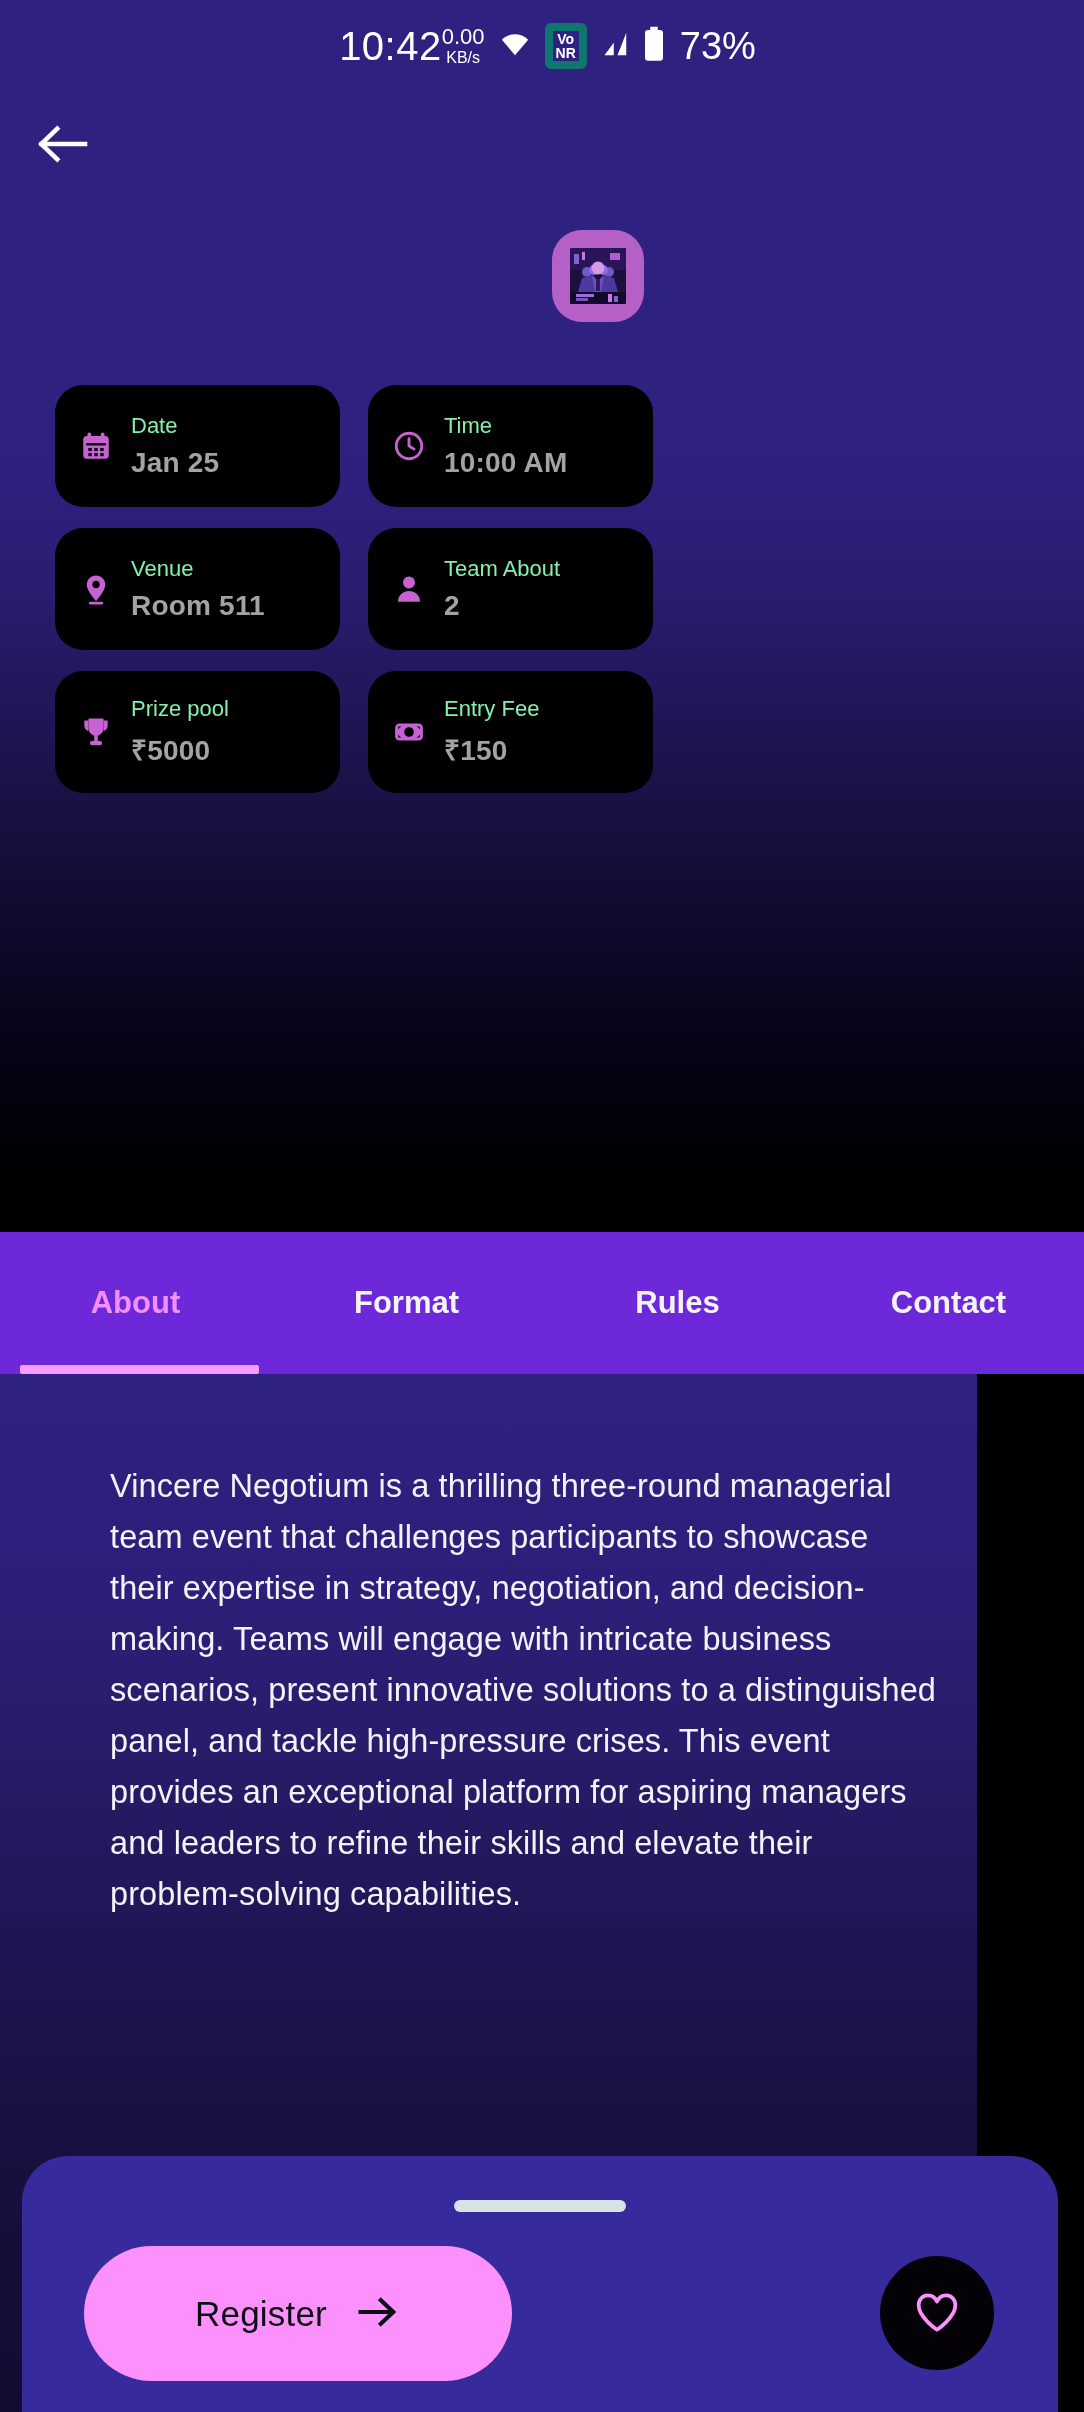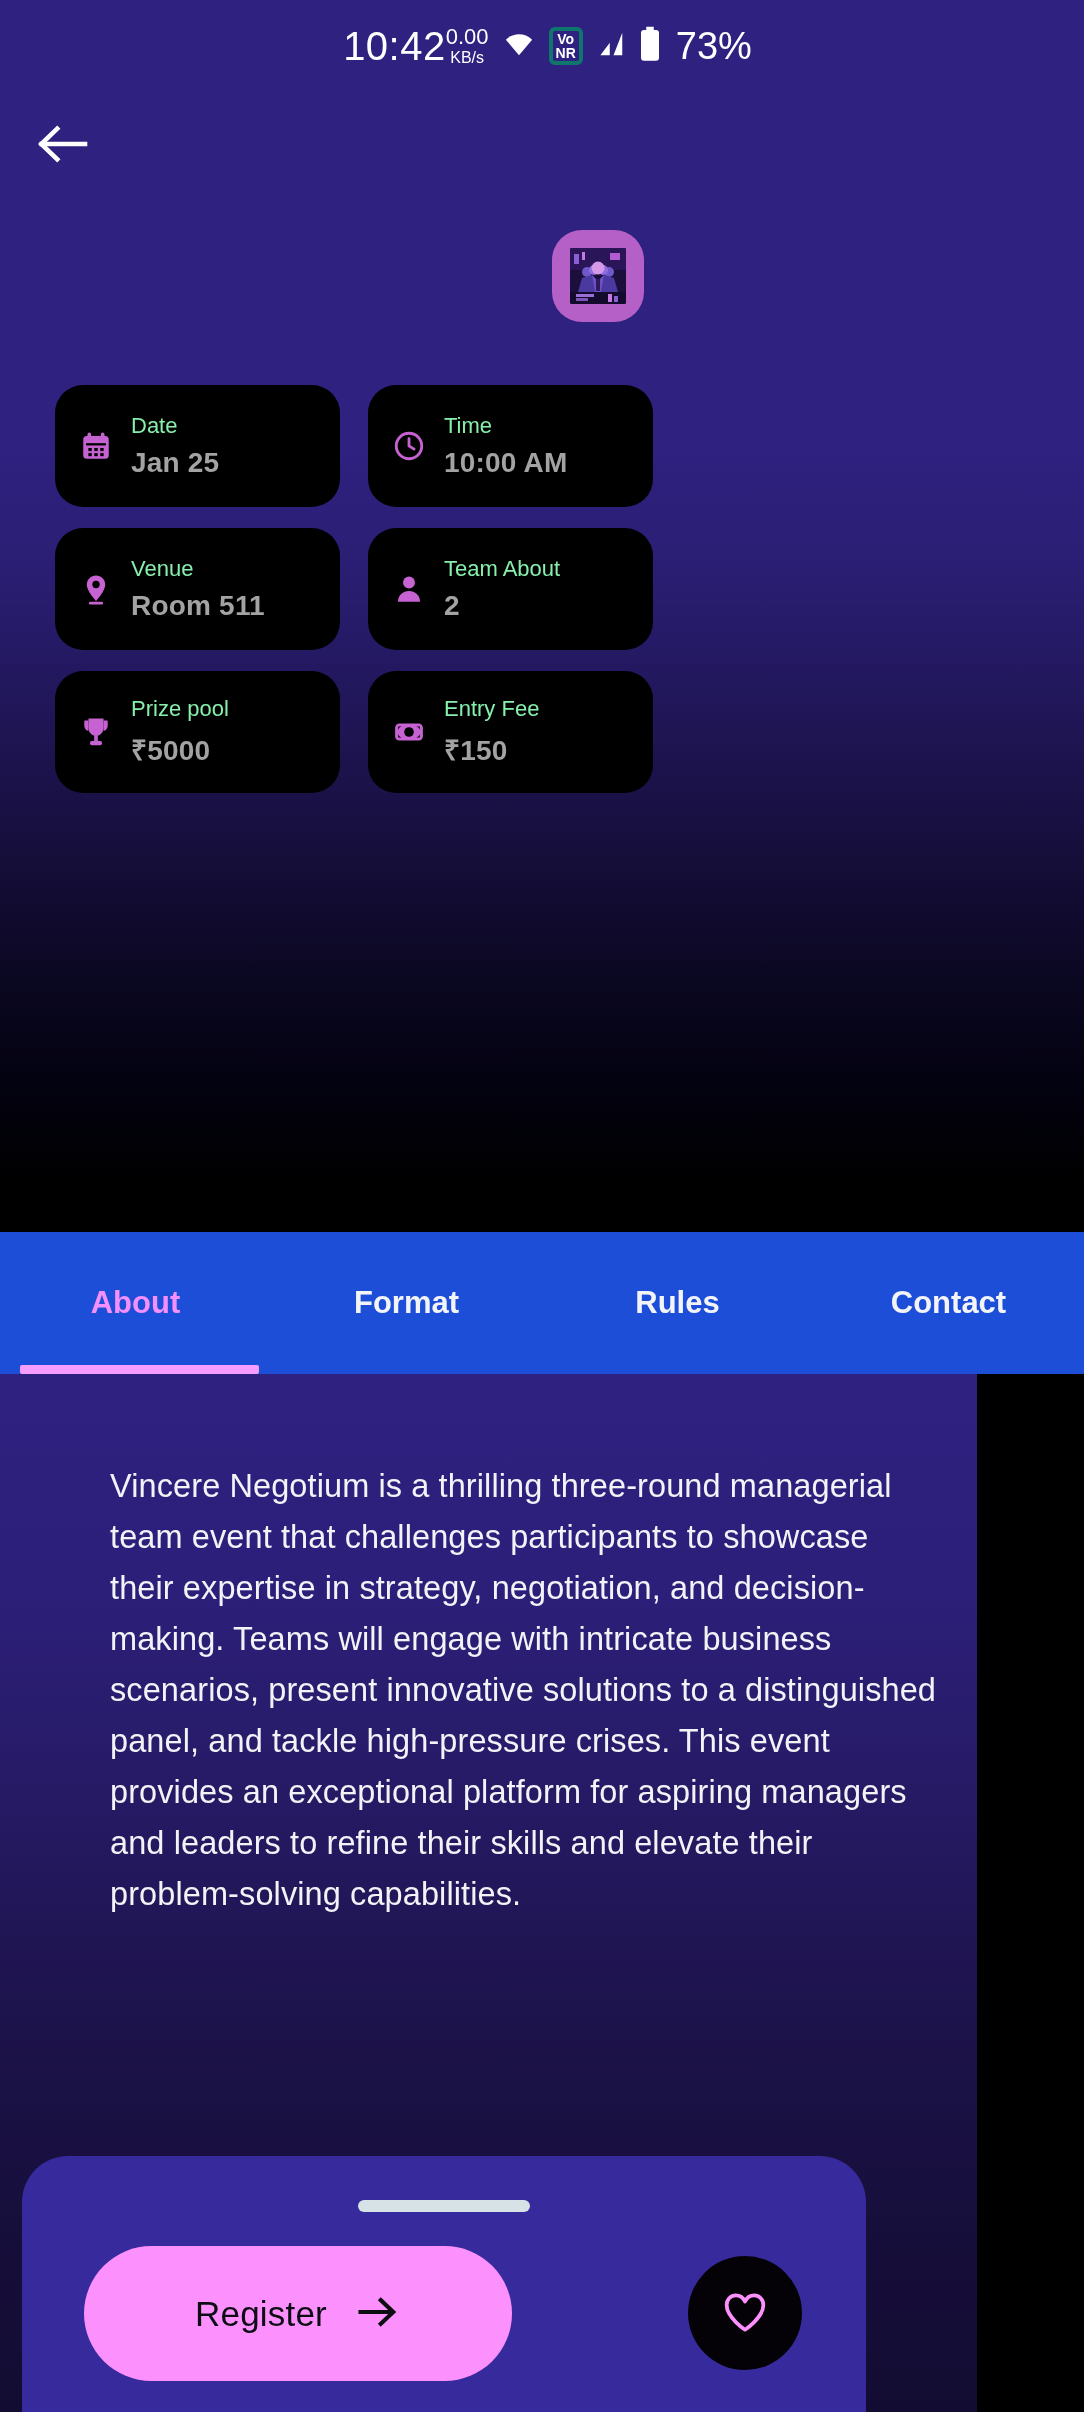--- a/index.html
+++ b/index.html
@@ -62,21 +62,21 @@
   }
   .net-speed {
     display: flex;
     flex-direction: column;
     align-items: center;
     line-height: 1;
   }
   .net-speed .val { font-size: 22px; }
   .net-speed .unit { font-size: 16px; margin-top: 2px; }
   .vonr-badge {
-    border: 4px solid #0f766e;
+    border: 8px solid #0f766e;
     border-radius: 6px;
     padding: 1px 3px;
     display: flex;
     flex-direction: column;
     align-items: center;
     line-height: 1.02;
     font-size: 14px;
     font-weight: bold;
   }
   .battery-pct { font-size: 38px; margin-left: 2px; }
@@ -162,21 +162,21 @@
     font-weight: bold;
     letter-spacing: 0.2px;
   }
 
   
   .tabbar {
     position: absolute;
     left: 0; top: 1232px;
     width: 1084px;
     height: 142px;
-    background: #1d4ed8;
+    background: #6d28d9;
     display: flex;
     align-items: center;
   }
   .tab {
     flex: 1;
     text-align: center;
     font-size: 31px;
     font-weight: bold;
     color: #f3f4f8;
     position: relative;
@@ -221,21 +221,21 @@
     font-size: 32.5px;
     line-height: 1.57;
     letter-spacing: 0.1px;
   }
 
   
   .bottom-sheet {
     position: absolute;
     left: 22px;
     bottom: 0;
-    width: 844px;
+    width: 1036px;
     height: 256px;
     background: #372a9c;
     border-radius: 46px 46px 0 0;
   }
   .drag-handle {
     position: absolute;
     left: 50%;
     transform: translateX(-50%);
     top: 44px;
     width: 172px;

